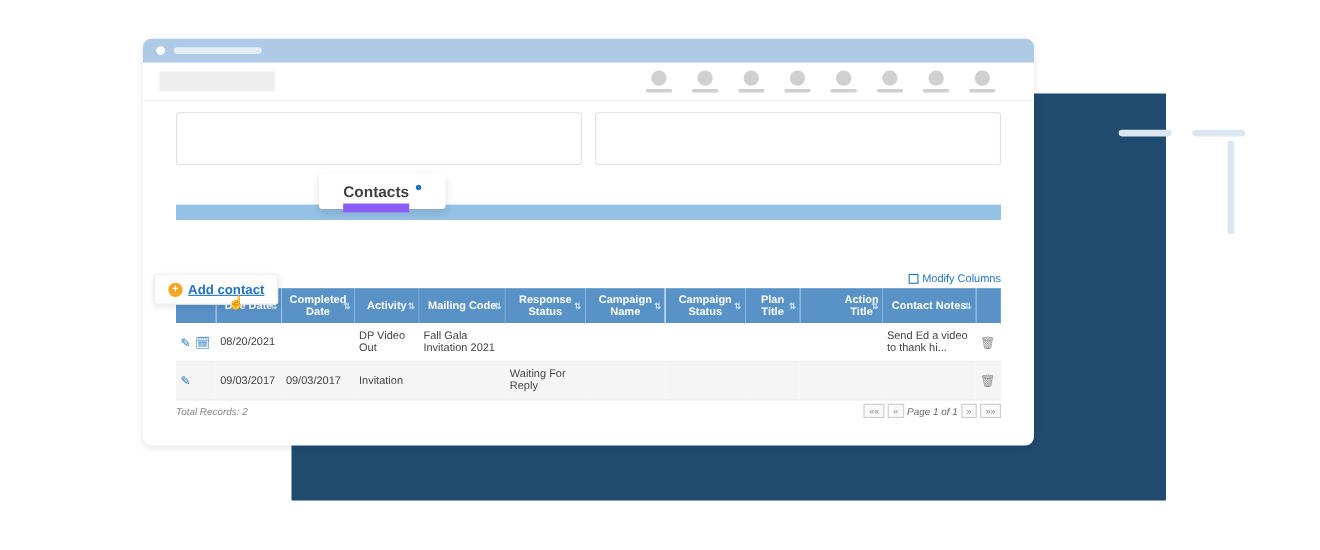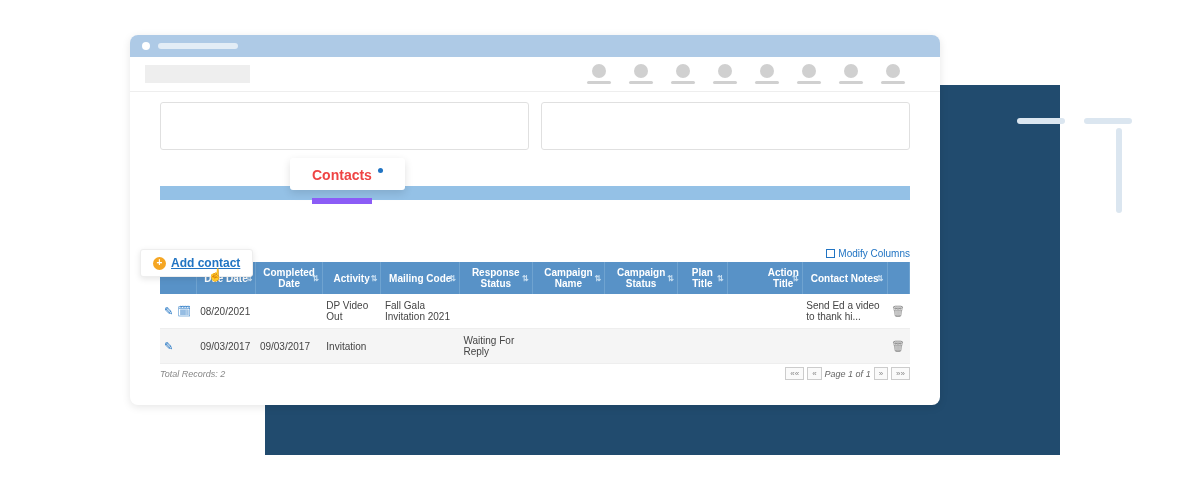--- a/index.html
+++ b/index.html
@@ -108,25 +108,25 @@
   position: absolute;
   top: -6px;
   left: 130px;
   background: #fff;
   padding: 8px 22px 6px;
   border-radius: 3px;
   box-shadow: 0 3px 8px rgba(0,0,0,0.12);
   z-index: 5;
 }
 .tab .label {
-  color: #ef4444;
+  color: #404040;
   font-weight: bold;
   font-size: 14px;
-  border-bottom: 6px solid #8b5cf6;
-  padding-bottom: 15px;
+  border-bottom: 8px solid #8b5cf6;
+  padding-bottom: 3px;
 }
 .tab .dot {
   display: inline-block;
   width: 5px; height: 5px;
   background: #2174c3;
   border-radius: 50%;
   vertical-align: top;
   margin-left: 2px;
   margin-top: 2px;
 }

